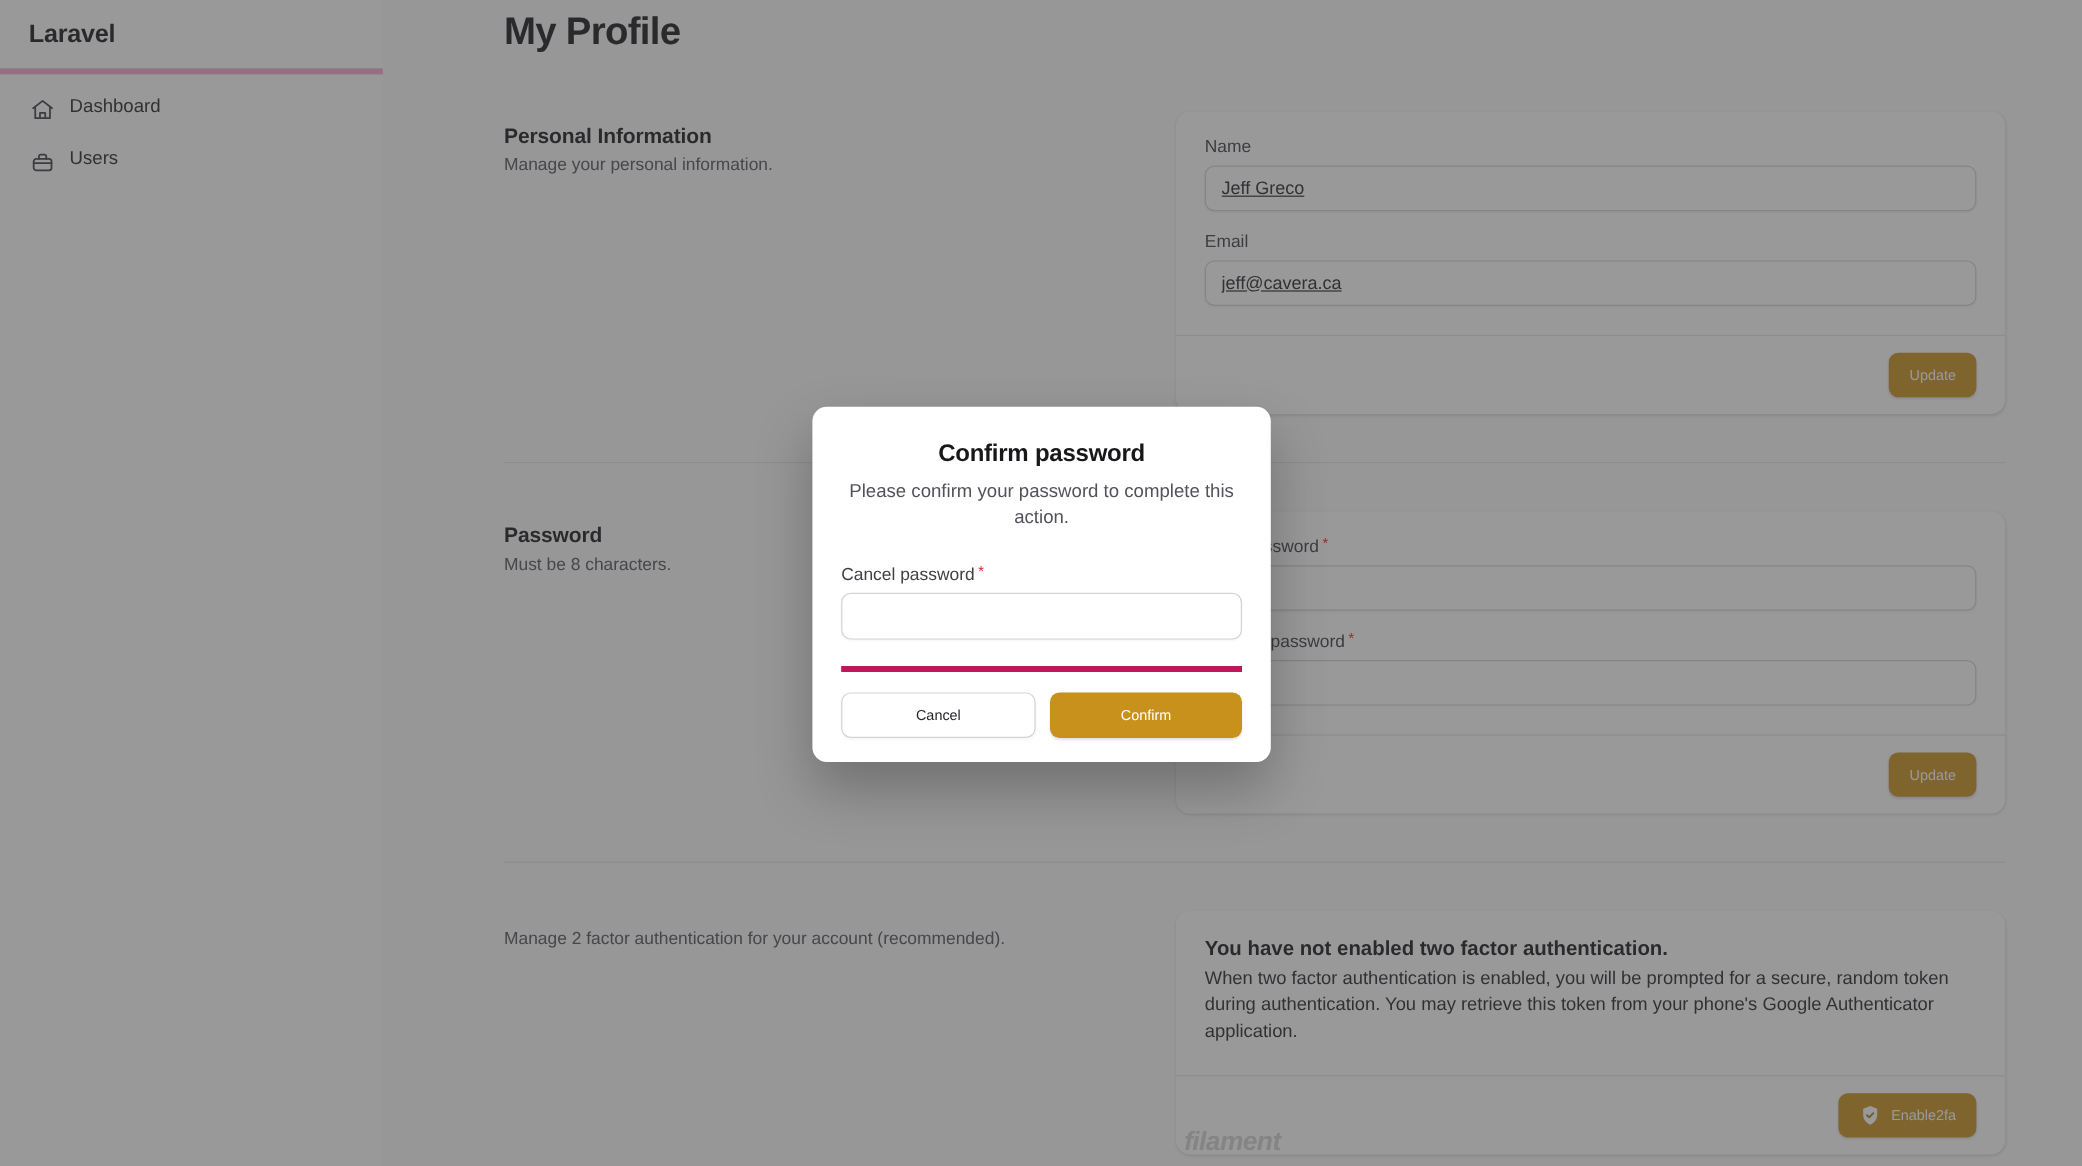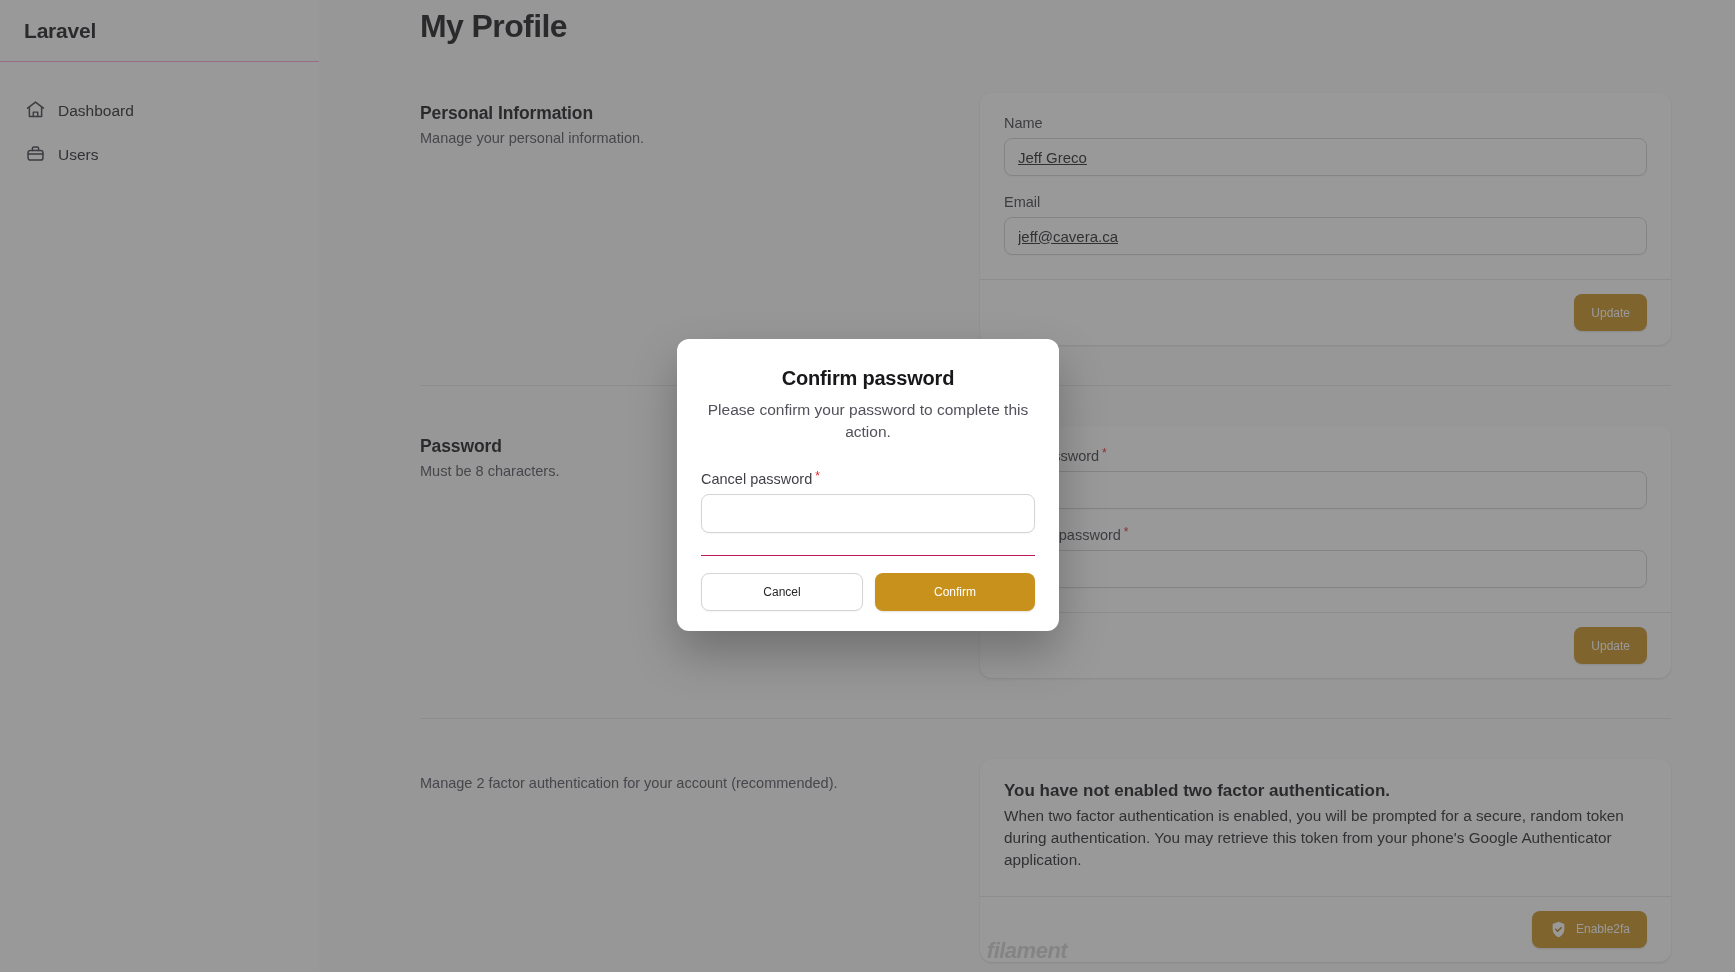--- a/index.html
+++ b/index.html
@@ -27,37 +27,37 @@
     width: 319px;
     height: 972px;
     background: #ffffff;
     z-index: 2;
   }
   .sidebar-brand {
     height: 62px;
     display: flex;
     align-items: center;
     padding-left: 24px;
-    border-bottom: 1px solid #f9a8d4;
+    border-bottom: 5px solid #f9a8d4;
   }
   .brand-text {
     font-size: 21px;
     font-weight: bold;
     color: #18181b;
     letter-spacing: -0.2px;
   }
   .sidebar-nav {
     padding: 18px 12px 0 12px;
     display: flex;
     flex-direction: column;
     gap: 4px;
   }
   .nav-item {
     display: flex;
-    align-items: flex-end;
+    align-items: flex-start;
     gap: 12px;
     height: 40px;
     padding: 0 12px;
     border-radius: 8px;
     cursor: pointer;
   }
   .nav-icon {
     width: 22px; height: 22px;
     display: flex; align-items: center; justify-content: center;
     color: #3f3f46;
@@ -253,21 +253,21 @@
     border: 1px solid #d6d3d1;
     border-radius: 8px;
     padding: 0 13px;
     font-size: 15px;
     font-family: "Liberation Sans", sans-serif;
     background: #ffffff;
     box-shadow: 0 1px 2px rgba(0,0,0,0.04);
     outline: none;
   }
   .modal-actions {
-    border-top: 1px solid #be185d;
+    border-top: 5px solid #be185d;
     display: flex;
     gap: 12px;
     padding: 17px 0 20px 0;
   }
   .modal-actions .btn { flex: 1 1 0; height: 38px; }
   .btn-secondary {
     background: #ffffff;
     color: #27272a;
     border: 1px solid #d6d3d1;
     font-weight: 400;

